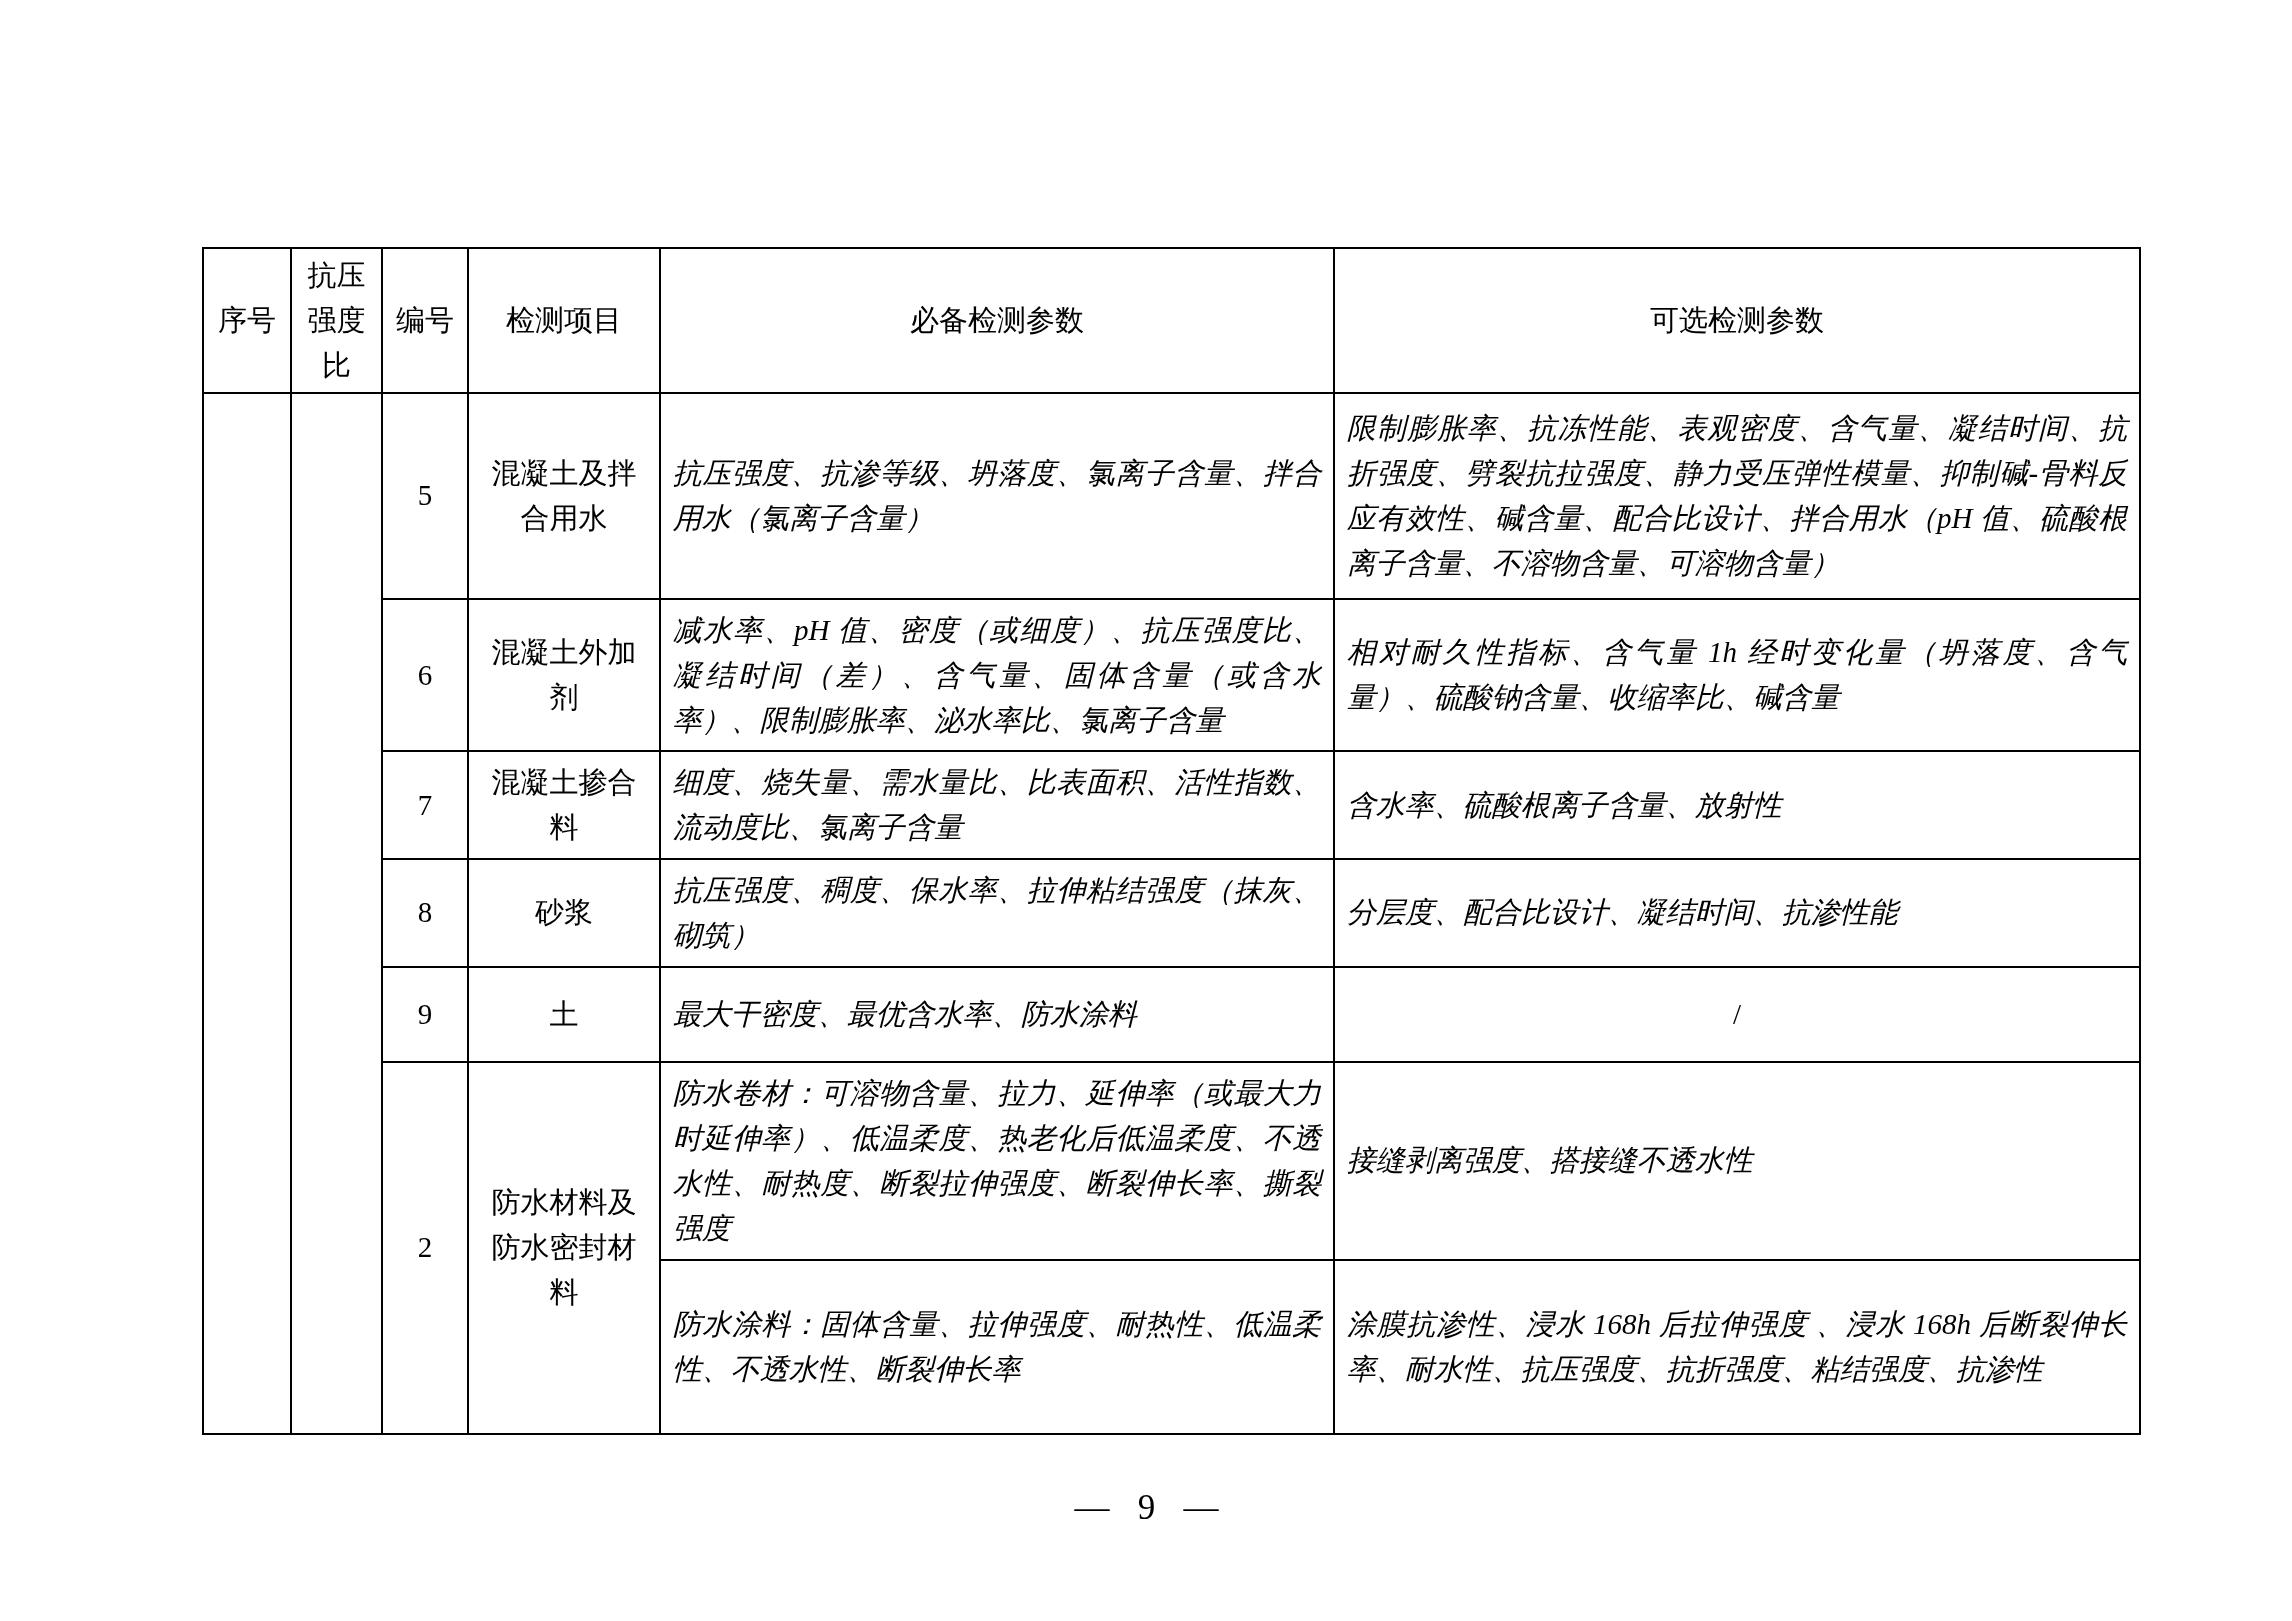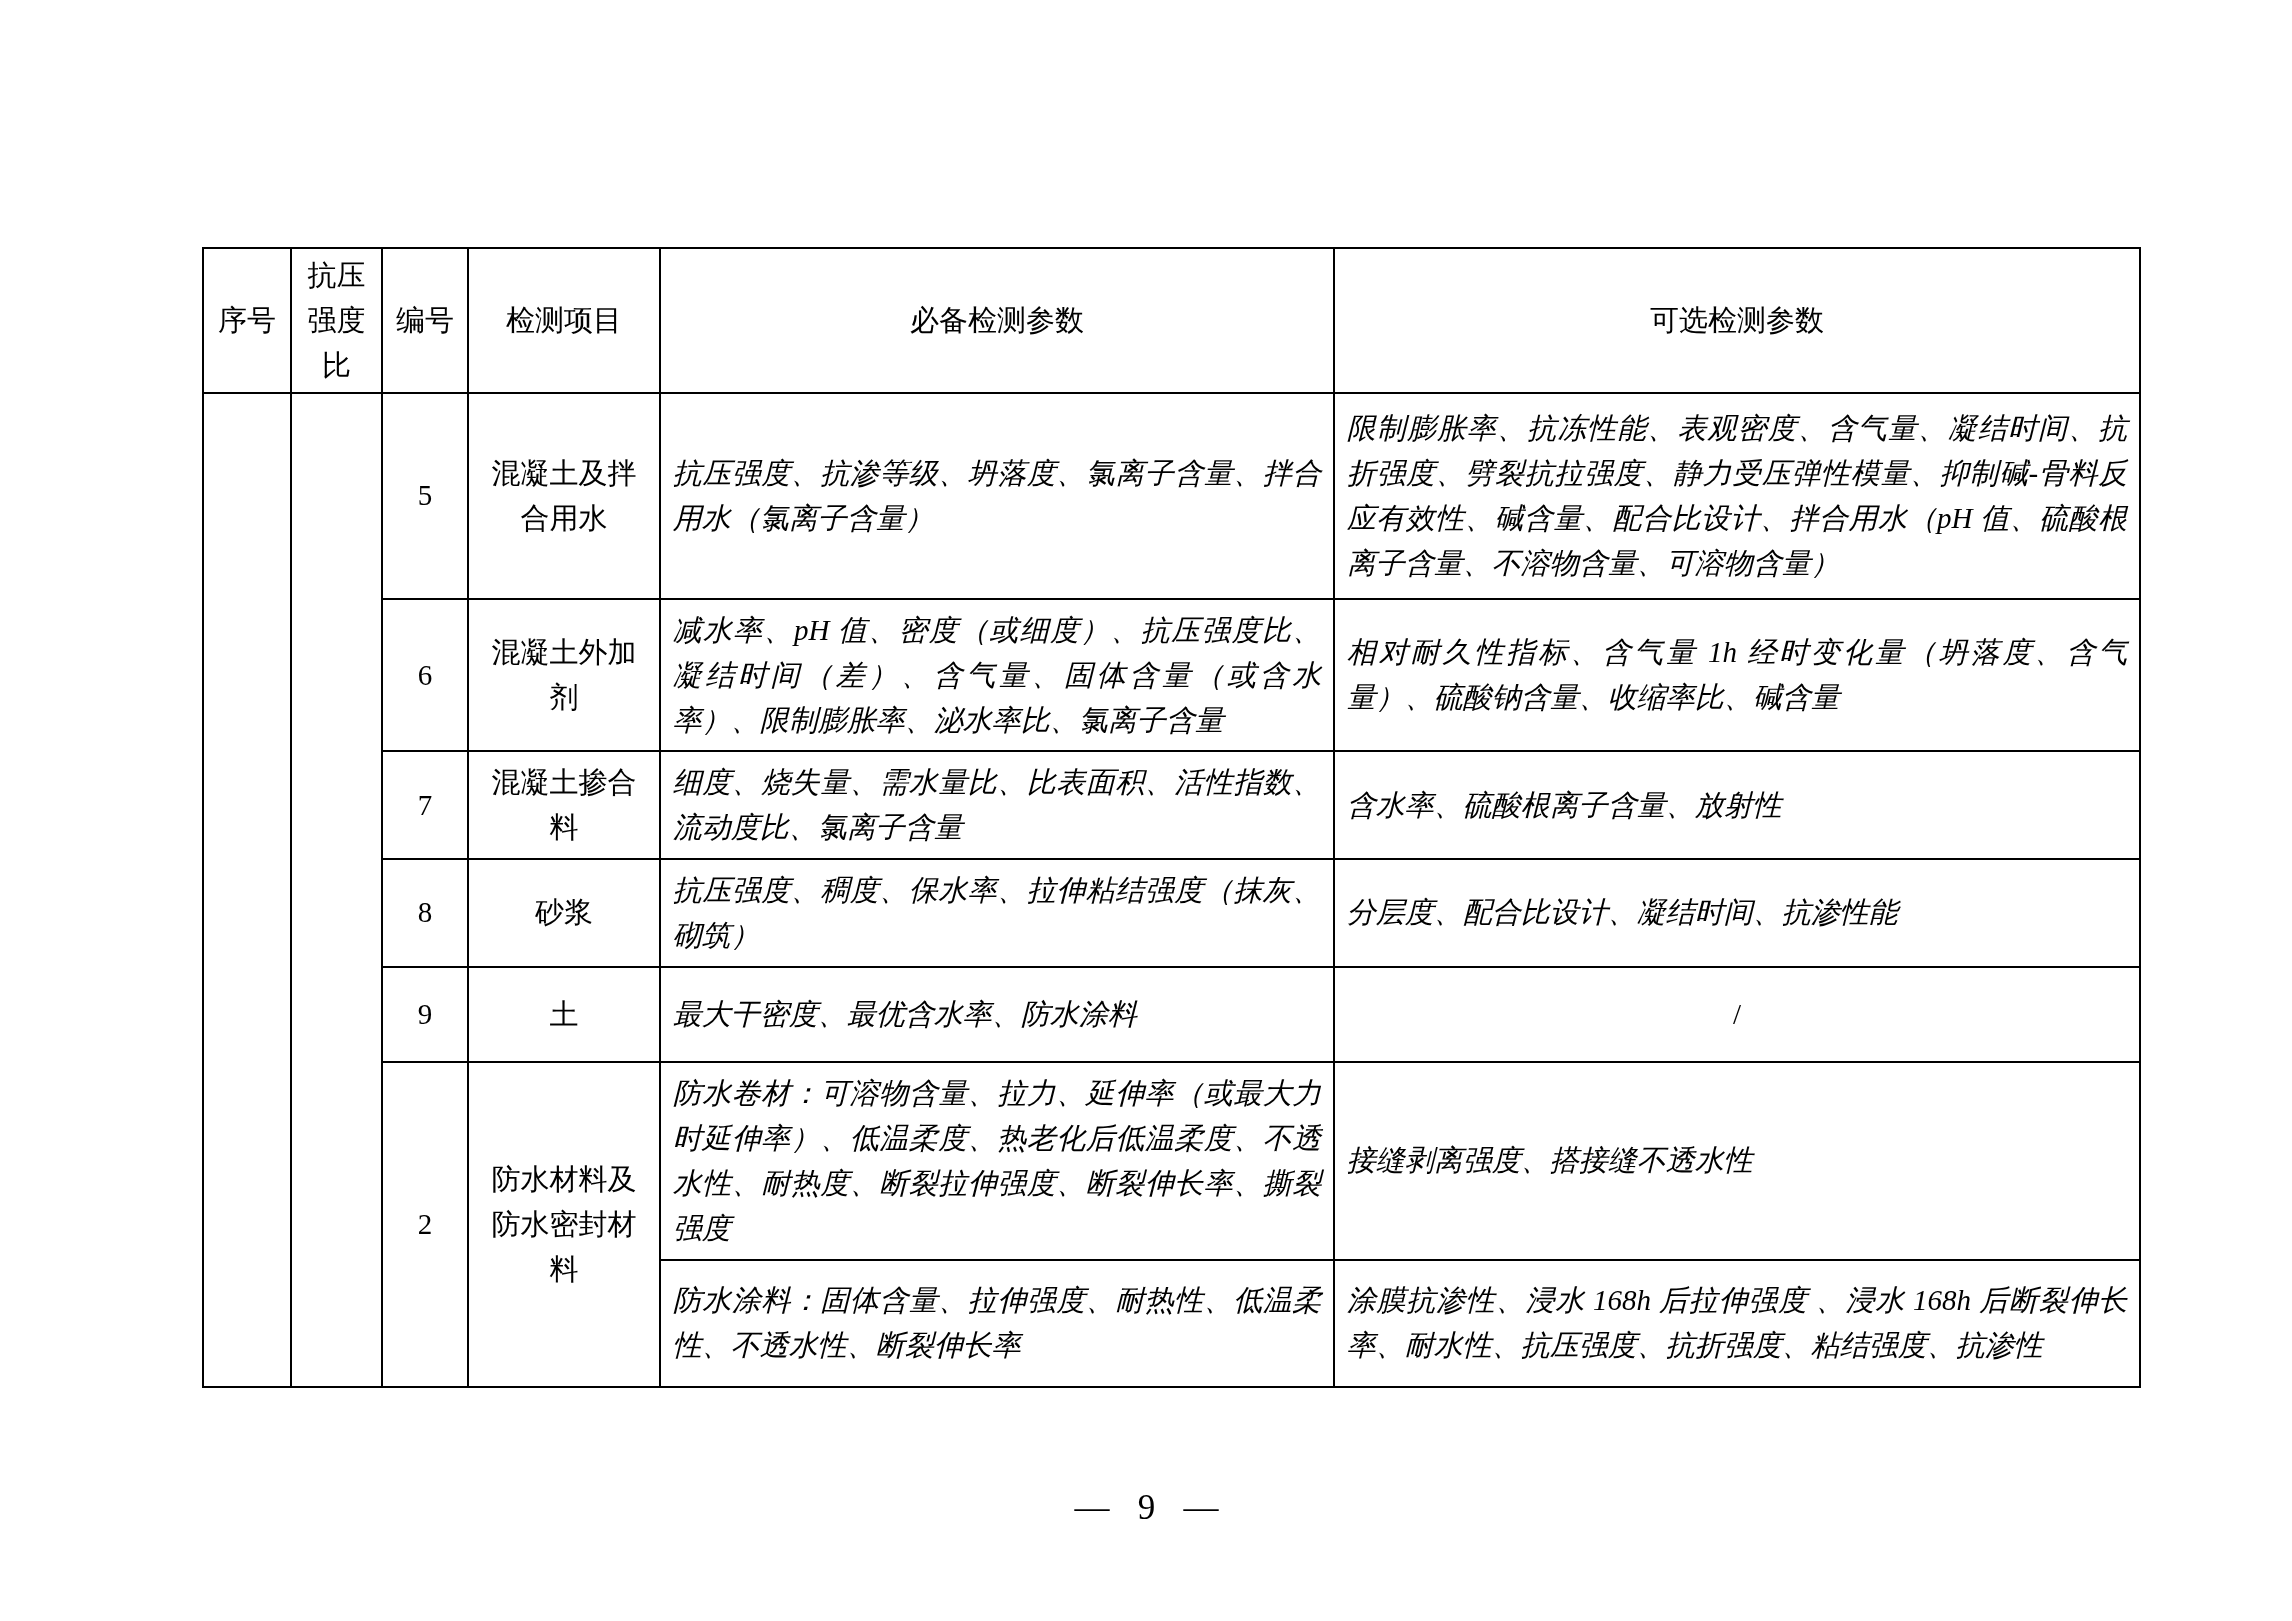--- a/index.html
+++ b/index.html
@@ -40,21 +40,21 @@
   }
   td.center { text-align: center; }
   td.param { text-align: justify; font-style: italic; }
   tr.h-header  { height: 81px; }
   tr.h-row5    { height: 206px; }
   tr.h-row6    { height: 144px; }
   tr.h-row7    { height: 101px; }
   tr.h-row8    { height: 108px; }
   tr.h-row9    { height: 95px; }
   tr.h-row10a  { height: 181px; }
-  tr.h-row10b  { height: 127px; }
+  tr.h-row10b  { height: 174px; }
   .footer {
     position: absolute;
     left: 0;
     top: 1488px;
     width: 2293px;
     text-align: center;
     font-size: 35px;
     word-spacing: 19.6px;
   }
 </style>

